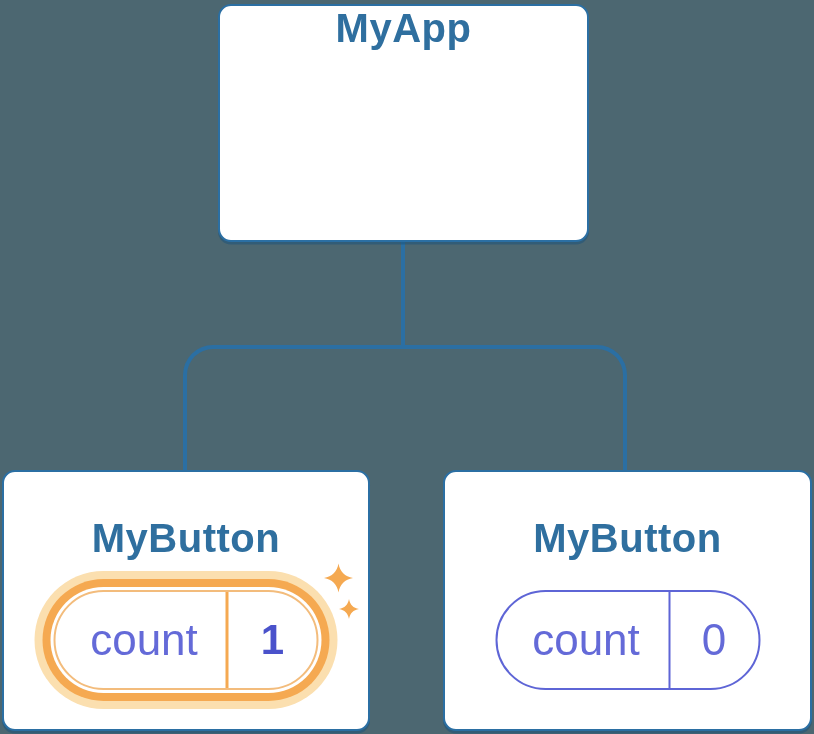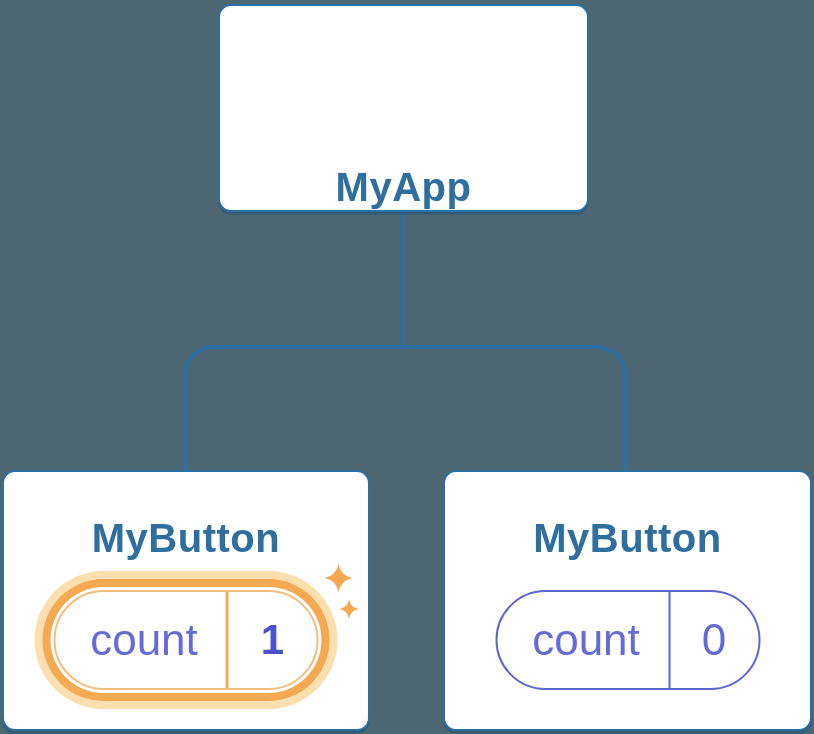--- a/index.html
+++ b/index.html
@@ -24,22 +24,22 @@
   }
   
   .card{
     position:absolute;
     background:#ffffff;
     border:2.5px solid var(--line,#2B6FA3);
     border-radius:13px;
     box-sizing:border-box;
     box-shadow:0 2.5px 0 rgba(30,84,122,0.55);
   }
-  .card.root{left:218px;top:4px;width:371px;height:208px;
-    display:flex;align-items:flex-end;justify-content:center;}
+  .card.root{left:218px;top:4px;width:371px;height:238px;
+    display:flex;align-items:flex-start;justify-content:center;}
   .card.child-left{left:2px;top:470px;width:368px;height:261px;}
   .card.child-right{left:443px;top:470px;width:369px;height:261px;}
   .card-title{
     color:var(--heading,#2F6F9F);
     font-size:40px;font-weight:700;letter-spacing:0.5px;
     text-align:center;
   }
   .child-title{
     position:absolute;top:44px;left:0;width:100%;text-align:center;
   }

